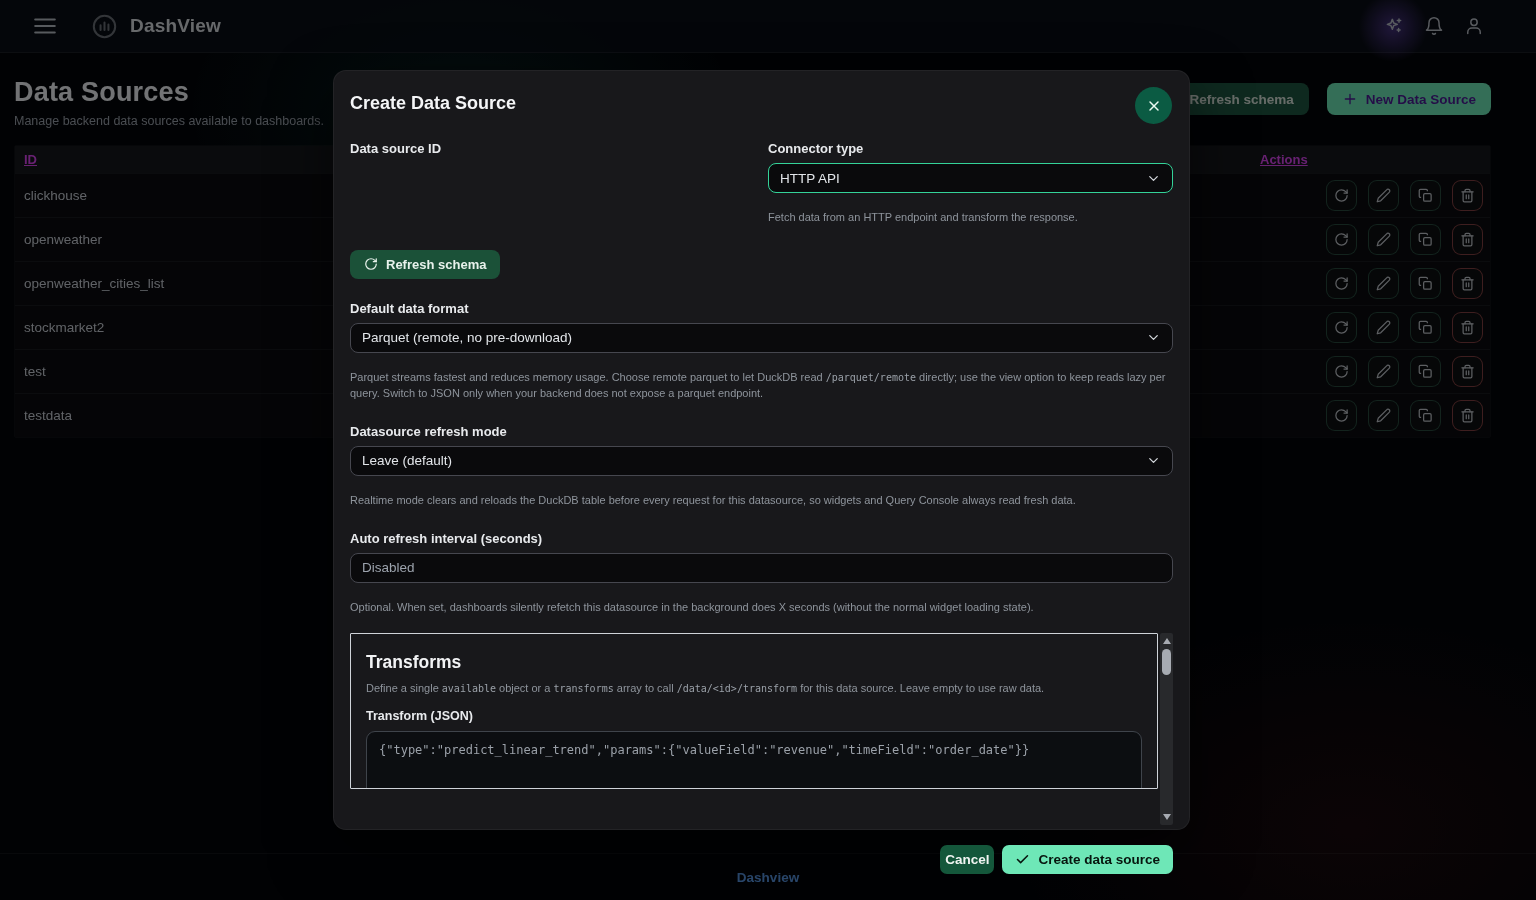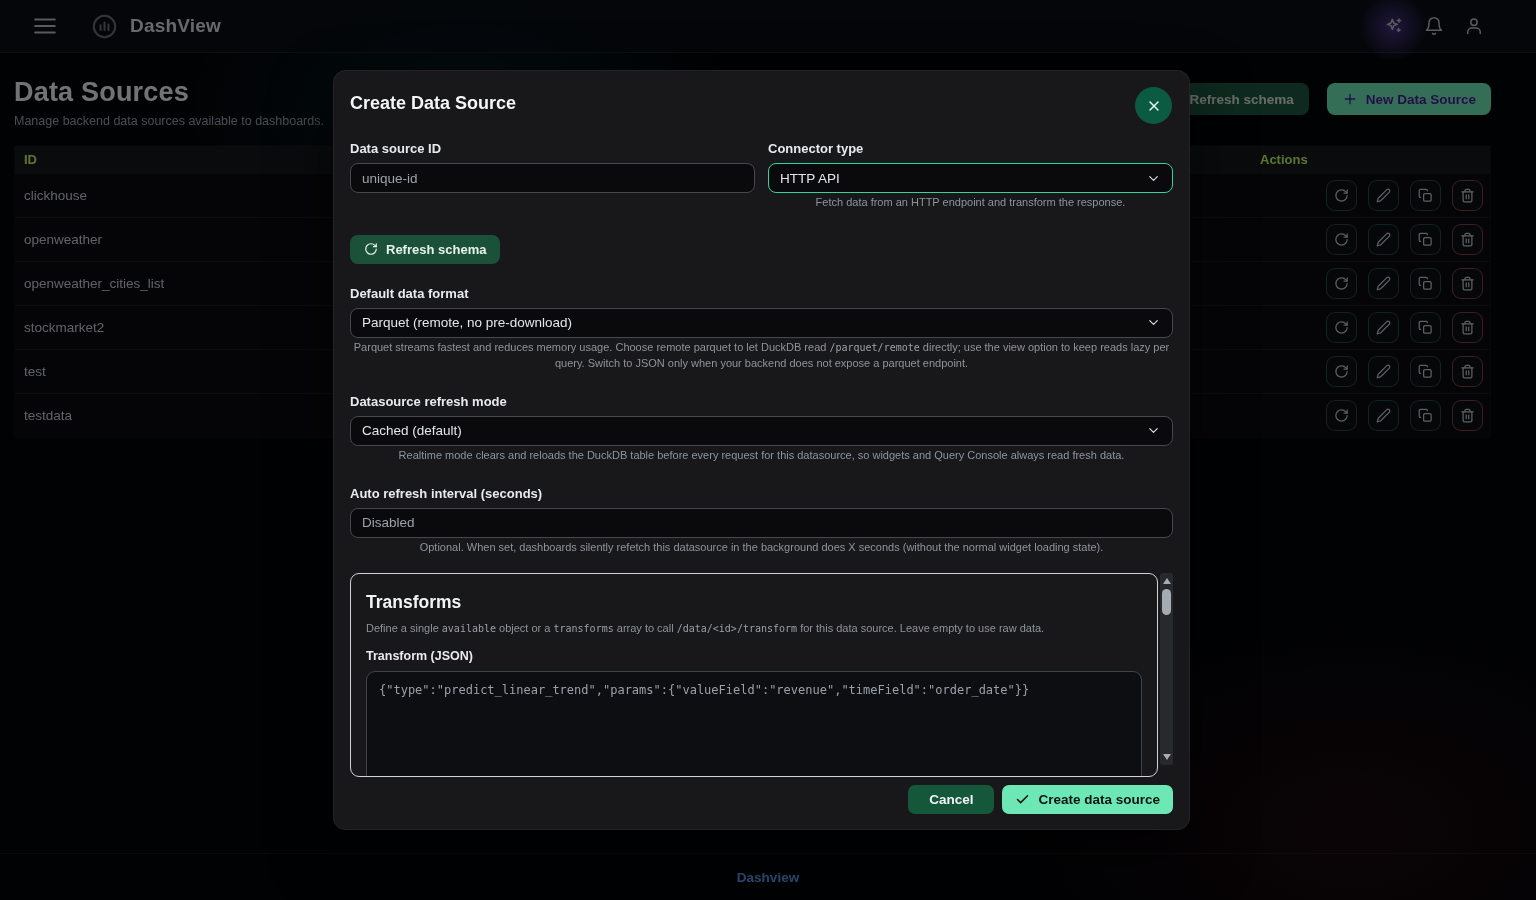--- a/index.html
+++ b/index.html
@@ -36,21 +36,21 @@
   .page-title { font-size:27px; font-weight:800; color:#eef1f4; letter-spacing:0.2px; }
   .page-sub { margin-top:6px; font-size:12.5px; color:#9aa1ab; }
   .page-actions { display:flex; gap:18px; margin-top:6px; }
   .btn { display:inline-flex; align-items:center; gap:8px; border:none; cursor:pointer;
          font-family:"Liberation Sans", sans-serif; border-radius:8px; font-size:13.5px; }
   .btn svg { flex:0 0 auto; }
   .btn-refresh-page { background:#1f5742; color:#d7e2da; padding:8px 15px; font-weight:600; }
   .btn-new { background:#6ee7b7; color:#4c1d95; padding:8px 15px; font-weight:600;border-radius:8px; }
   .ds-table { margin-top:17px; width:100%; border:1px solid rgba(255,255,255,0.04); border-radius:2px; }
   .thead { display:flex; background:#16181d; height:27px; align-items:center;
-           font-size:13px; color:#bef264; font-weight:600; }
+           font-size:13px; color:#d946ef; font-weight:600;text-decoration:underline; }
   .th-id { padding-left:9px; flex:1; }
   .th-actions { width:230px; }
   .trow { display:flex; align-items:center; height:44px; background:#0b0c0f;
           border-top:1px solid #17191e; }
   .td-id { flex:1; padding-left:9px; font-size:13.5px; color:#c9ced6; }
   .td-actions { width:178px; display:flex; gap:11px; justify-content:flex-end; padding-right:7px; }
   .act-btn { width:31px; height:31px; border-radius:9px; background:rgba(16,20,20,0.45);
              display:flex; align-items:center; justify-content:center; cursor:pointer;
              border:1px solid rgba(110,231,183,0.28); color:#c2c7cd; }
   .act-btn svg { width:15px; height:15px; }
@@ -74,29 +74,29 @@
   .f-label { display:block; font-size:13px; font-weight:700; color:#e8eaed; margin-bottom:7px; }
   .f-input, .f-select {
     width:100%; height:30px; background:#0a0a0c; border:1px solid #46474f; border-radius:8px;
     color:#d6d9de; font-size:13.5px; padding:0 11px; font-family:"Liberation Sans", sans-serif;
   }
   .f-input::placeholder { color:#9ca3ad; opacity:1; }
   .f-select { display:flex; align-items:center; justify-content:space-between; cursor:pointer; }
   .f-select.accent { border:1px solid #34d399; }
   .f-select .sel-val { color:#e3e6ea; }
   .f-select svg { width:15px; height:15px; color:#d3d7dc; }
-  .f-help { margin-top:2px; font-size:11px; color:#8e949c; line-height:1.45;text-align:center; }
+  .f-help { margin-top:17px; font-size:11px; color:#8e949c; line-height:1.45; }
   .f-help code { font-family:"DejaVu Sans Mono", monospace; font-size:10px; color:#9aa0a8; }
   .btn-refresh-modal { background:#1b5138; color:#e8f2ec; padding:7px 14px; font-weight:700;
                        margin-top:24px; font-size:13px; }
   .field { margin-top:22px; }
   
   .transforms-wrap { position:relative; margin-top:17px; height:192px; }
   .transforms-panel {
-    height:204px; margin-right:15px; border:1px solid #cfd3d9; border-radius:9px;
+    height:156px; margin-right:15px; border:1px solid #cfd3d9; border-radius:1px;
     background:#18181b; padding:18px 15px 0 15px; overflow:hidden;
   }
   .tf-title { font-size:17.5px; font-weight:700; color:#f2f3f5; }
   .tf-help { margin-top:9px; font-size:11px; color:#8e949c; }
   .tf-help code { font-family:"DejaVu Sans Mono", monospace; font-size:10px; color:#9aa0a8; }
   .tf-label { margin-top:15px; font-size:12.5px; font-weight:700; color:#e8eaed; }
   .tf-textarea {
     margin-top:8px; width:100%; height:150px; background:#0c0e11; border:1px solid #3f444b;
     border-radius:9px; resize:none; padding:11px 12px; color:#cdd2d8;
     font-family:"DejaVu Sans Mono", monospace; font-size:12px;
@@ -104,21 +104,21 @@
   .tf-textarea::placeholder { color:#9ba1a9; opacity:1; }
   .vscroll { position:absolute; top:0; right:0; width:13px; height:192px; background:#28292c;
              border-radius:2px; }
   .vscroll .arr-up, .vscroll .arr-down { position:absolute; left:2.5px; width:0; height:0;
              border-left:4px solid transparent; border-right:4px solid transparent; cursor:pointer; }
   .vscroll .arr-up { top:5px; border-bottom:6px solid #a7abb2; }
   .vscroll .arr-down { bottom:5px; border-top:6px solid #a7abb2; }
   .vscroll .thumb { position:absolute; left:2px; top:16px; width:9px; height:26px;
              background:#a7abb2; border-radius:5px; cursor:grab; }
   .modal-footer { display:flex; justify-content:flex-end; gap:8px; margin-top:20px; }
-  .btn-cancel { background:#14573b; color:#f1f5f2; padding:7px 21px; font-weight:600; border-radius:7px; }
+  .btn-cancel { background:#14573b; color:#f1f5f2; padding:7px 5px; font-weight:600; border-radius:7px; }
   .btn-submit { background:#6ee7b7; color:#07150e; padding:7px 13px; font-weight:600; border-radius:7px; }
   .btn-submit svg { width:15px; height:15px; }
   svg.ic { display:block; }
 </style>
 </head>
 <body>
 
 <div class="app">
 
   <header class="topbar">
@@ -390,21 +390,20 @@
     <h2 class="modal-title">Create Data Source</h2>
     <button class="modal-close">
       <svg class="ic" viewBox="0 0 24 24" width="16" height="16" fill="none" stroke="currentColor" stroke-width="2.2" stroke-linecap="round">
           <path d="M18 6 6 18M6 6l12 12"></path>
         </svg>
     </button>
 
     <div class="form-grid">
       <div>
         <label class="f-label">Data source ID</label>
-        <input class="f-input" placeholder="unique-id" style="">
       </div>
       <div>
         <label class="f-label">Connector type</label>
         <div class="f-select accent">
           <span class="sel-val">HTTP API</span>
           <svg class="ic" viewBox="0 0 24 24" fill="none" stroke="currentColor" stroke-width="2" stroke-linecap="round" stroke-linejoin="round">
               <polyline points="6 9 12 15 18 9"></polyline>
             </svg>
         </div>
         <div class="f-help">Fetch data from an HTTP endpoint and transform the response.</div>
@@ -428,21 +427,21 @@
         <svg class="ic" viewBox="0 0 24 24" width="15" height="15" fill="none" stroke="currentColor" stroke-width="2" stroke-linecap="round" stroke-linejoin="round">
             <polyline points="6 9 12 15 18 9"></polyline>
           </svg>
       </div>
       <div class="f-help"><span>Parquet streams fastest and reduces memory usage. Choose remote parquet to let DuckDB read </span><code>/parquet/remote</code><span> directly; use the view option to keep reads lazy per query. Switch to JSON only when your backend does not expose a parquet endpoint.</span></div>
     </div>
 
     <div class="field">
       <label class="f-label">Datasource refresh mode</label>
       <div class="f-select">
-        <span class="sel-val">Cached (default)</span>
+        <span class="sel-val">Leave (default)</span>
         <svg class="ic" viewBox="0 0 24 24" width="15" height="15" fill="none" stroke="currentColor" stroke-width="2" stroke-linecap="round" stroke-linejoin="round">
             <polyline points="6 9 12 15 18 9"></polyline>
           </svg>
       </div>
       <div class="f-help">Realtime mode clears and reloads the DuckDB table before every request for this datasource, so widgets and Query Console always read fresh data.</div>
     </div>
 
     <div class="field">
       <label class="f-label">Auto refresh interval (seconds)</label>
       <input class="f-input" placeholder="Disabled" style="">

